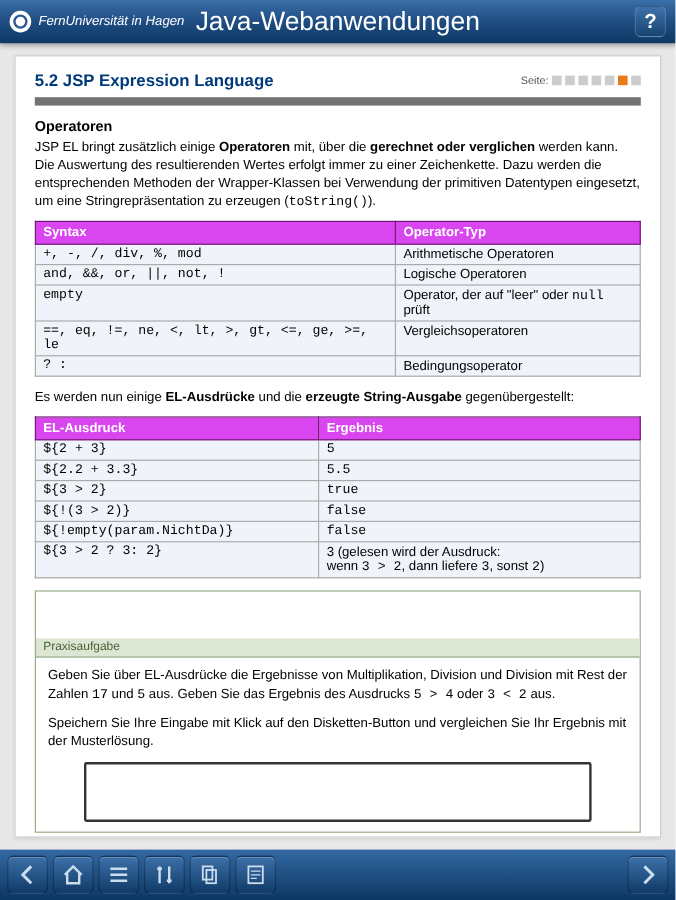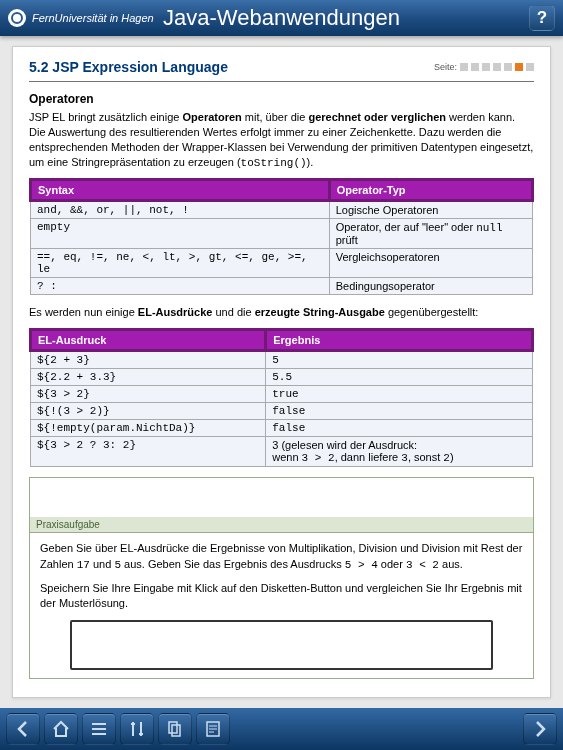--- a/index.html
+++ b/index.html
@@ -39,31 +39,31 @@
   overflow: hidden;
 }
 .page {
   background: #fff;
   border: 1px solid #ccc;
   padding: 12px 16px 40px 16px;
   height: 100%;
   overflow: hidden;
   box-shadow: 0 1px 3px rgba(0,0,0,0.1);
 }
-.page-head { display: flex; justify-content: space-between; align-items: center; margin-bottom: 10px; border-bottom: 1px solid #737373; padding-bottom: 6px;}
+.page-head { display: flex; justify-content: space-between; align-items: center; margin-bottom: 10px; border-bottom: 7px solid #737373; padding-bottom: 6px;}
 .page-title { color: #003a7a; font-size: 14px; font-weight: bold; }
 .page-ind { display: flex; align-items: center; gap: 3px; font-size: 9px; color: #555;}
 .page-ind .sq { width: 8px; height: 8px; background: #ccc; }
 .page-ind .sq.act { background: #e87a1a; }
 .section-h { font-weight: bold; font-size: 12px; margin-bottom: 4px; }
 .para { font-size: 11px; line-height: 1.35; margin-bottom: 8px; }
 .para b { font-weight: bold; }
 code, .mono { font-family: "Courier New", monospace; font-size: 11px; }
 table.dt { width: 100%; border-collapse: collapse; font-size: 11px; margin-bottom: 10px;}
-table.dt th { background: #a21caf; color: #fff; text-align: left; padding: 3px 6px; border: 3px solid #701a75; font-weight: bold;}
+table.dt th { background: #d946ef; color: #fff; text-align: left; padding: 3px 6px; border: 1px solid #701a75; font-weight: bold;}
 table.dt td { border: 1px solid #aaa; padding: 2px 6px; background: #f0f4fa; vertical-align: top;}
 .praxis { border: 1px solid #9aad8b; margin-top: 10px; }
 .praxis-head { background: #dce6d2; color: #4a6239; font-size: 10px; padding: 2px 6px; border-bottom: 1px solid #9aad8b; margin-top: 39px; }
 .praxis-body { padding: 8px 10px; font-size: 11px; line-height: 1.4; }
 .praxis-body p { margin-bottom: 8px; }
 .ed-box { border: 2px solid #333; height: 50px; margin: 6px 30px 0 30px; border-radius: 2px; background: #fff;}
 .footer {
   position: absolute; left:0; right:0; bottom:0; height: 42px;
   background: linear-gradient(to bottom, #3369a3 0%, #0c3662 100%);
   display: flex; align-items: center; justify-content: space-between;
@@ -117,20 +117,24 @@
       <span>JSP EL bringt zusätzlich einige </span><b>Operatoren</b><span> mit, über die </span><b>gerechnet oder verglichen</b><span> werden kann. Die Auswertung des resultierenden Wertes erfolgt immer zu einer Zeichenkette. Dazu werden die entsprechenden Methoden der Wrapper-Klassen bei Verwendung der primitiven Datentypen eingesetzt, um eine Stringrepräsentation zu erzeugen (</span><code>toString()</code><span>).</span>
     </p>
 
     <table class="dt">
       <tbody>
           <tr>
         <th>Syntax</th>
         <th>Operator-Typ</th>
       </tr>
       <tr>
+            <td class="mono">+, -, /, div, %, mod</td>
+            <td>Arithmetische Operatoren</td>
+          </tr>
+      <tr>
             <td class="mono">and, &amp;&amp;, or, ||, not, !</td>
             <td>Logische Operatoren</td>
           </tr>
       <tr>
             <td class="mono">empty</td>
             <td><span>Operator, der auf "leer" oder </span><code>null</code><span> prüft</span></td>
           </tr>
       <tr>
             <td class="mono">==, eq, !=, ne, &lt;, lt, &gt;, gt, &lt;=, ge, &gt;=, le</td>
             <td>Vergleichsoperatoren</td>

